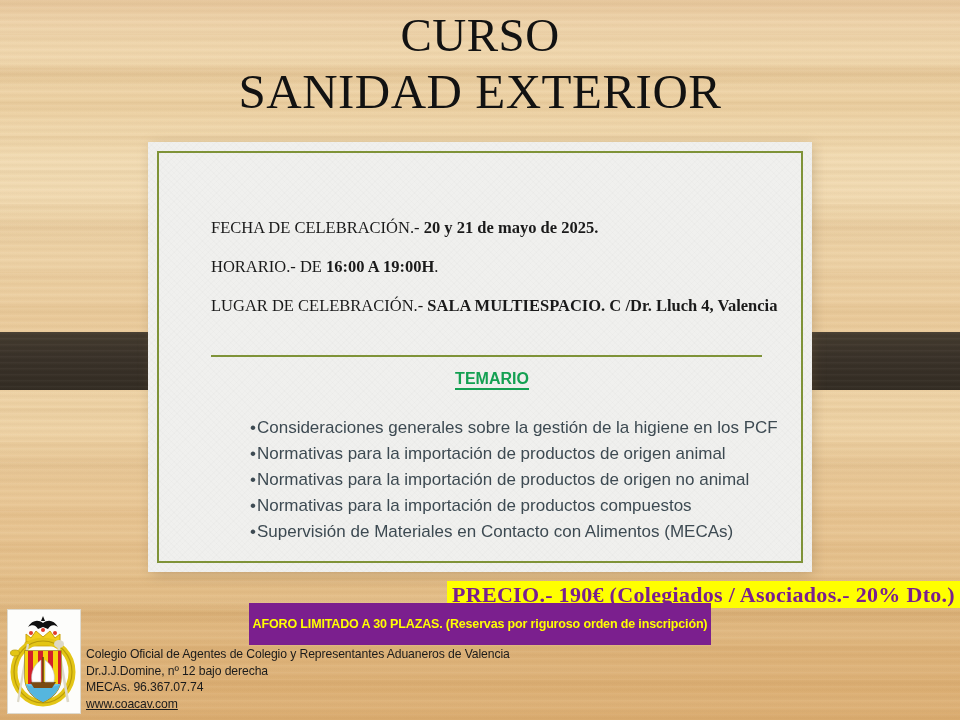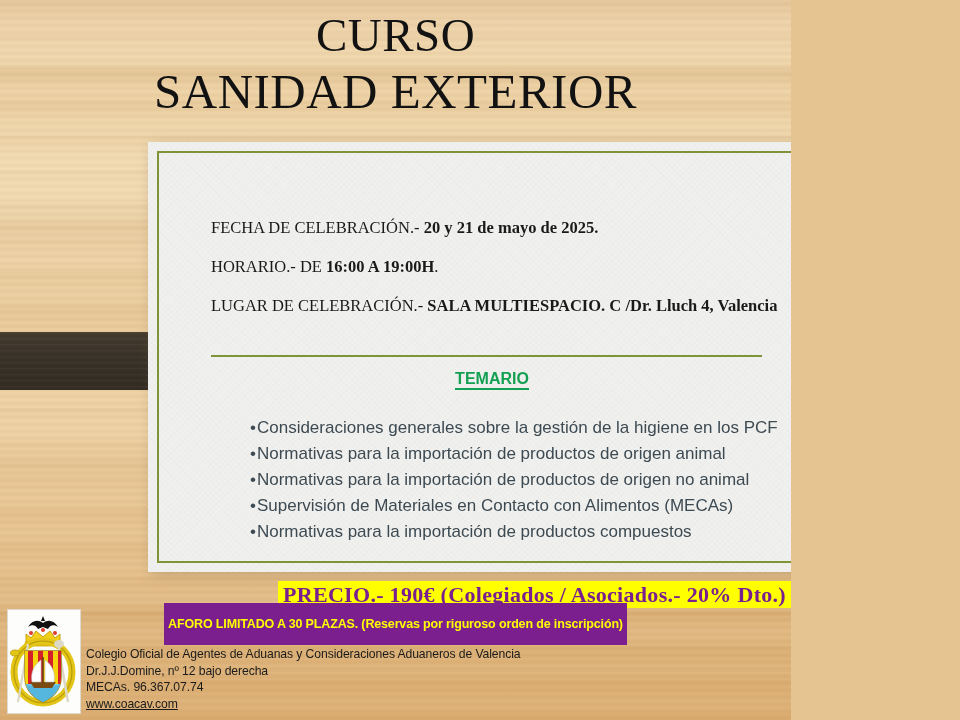--- a/index.html
+++ b/index.html
@@ -3,21 +3,21 @@
 <meta charset="utf-8">
 <title>Curso Sanidad Exterior</title>
 <style>
   html,body{margin:0;padding:0;}
   body{
     width:960px;height:720px;overflow:hidden;
     font-family:"Liberation Sans", sans-serif;
     background:#e6c492;
   }
   #poster{
-    position:relative;width:791px;height:720px;overflow:hidden;
+    position:relative;width:960px;height:720px;overflow:hidden;
   }
 
   
   .wood{
     position:absolute;inset:0;
     background:
       repeating-linear-gradient(180deg,
         rgba(255,255,255,0.055) 0px,
         rgba(255,255,255,0.00) 2px,
         rgba(140,95,45,0.055) 4px,
@@ -220,22 +220,22 @@
     <div class="divider"></div>
 
     <div class="temario-head">
       <span>TEMARIO</span>
     </div>
 
     <ul class="temario-list">
       <li>Consideraciones generales sobre la gestión de la higiene en los PCF</li>
       <li>Normativas para la importación de productos de origen animal</li>
       <li>Normativas para la importación de productos de origen no animal</li>
+      <li>Normativas para la importación de productos compuestos</li>
       <li>Supervisión de Materiales en Contacto con Alimentos (MECAs)</li>
-      <li>Normativas para la importación de productos compuestos</li>
     </ul>
   </div>
 
   <div class="precio">
     <span>PRECIO.- 190€ (Colegiados / Asociados.- 20% Dto.)</span>
   </div>
 
   <div class="aforo">
     <span>AFORO LIMITADO A 30 PLAZAS. (Reservas por riguroso orden de inscripción)</span>
   </div>
@@ -278,19 +278,19 @@
         <path d="M22 72 L48 72 L44 78 L26 78 Z" fill="#7a4a12"></path>
 
         <path d="M24 72 C22 62 27 54 33 50 L33 72 Z" fill="#ffffff" stroke="#bbb" stroke-width="0.6"></path>
         <path d="M46 72 C48 62 43 54 37 50 L37 72 Z" fill="#ffffff" stroke="#bbb" stroke-width="0.6"></path>
         <rect x="34.2" y="47" width="1.6" height="26" fill="#6b4110"></rect>
       </g>
     </svg>
   </div>
 
   <div class="footer-text">
-    <div>Colegio Oficial de Agentes de Aduanas y Consideraciones Aduaneros de Valencia</div>
+    <div>Colegio Oficial de Agentes de Colegio y Representantes Aduaneros de Valencia</div>
     <div>Dr.J.J.Domine, nº 12  bajo derecha</div>
     <div>MECAs. 96.367.07.74</div>
     <div class="url">www.coacav.com</div>
   </div>
 
 </div>
 
 </body></html>

